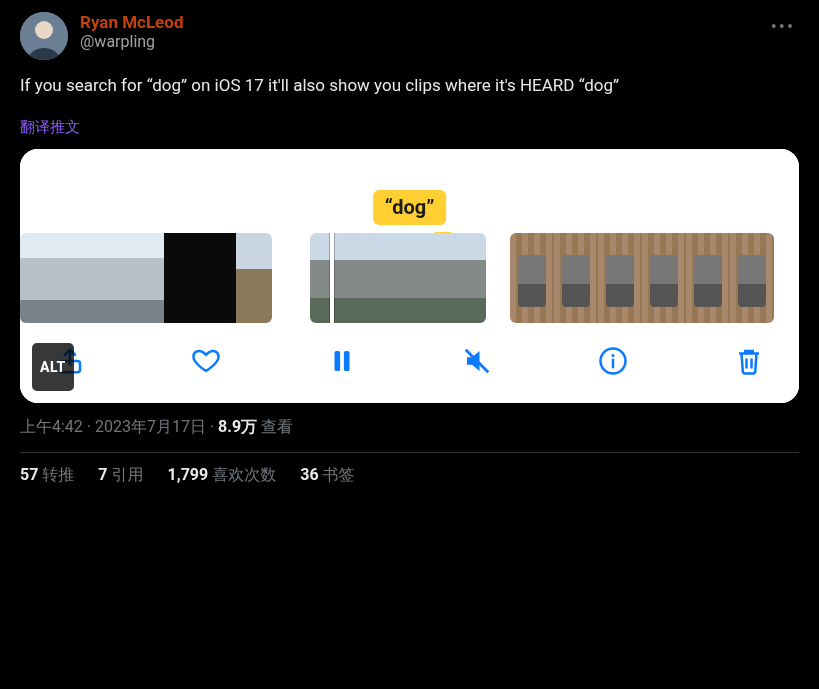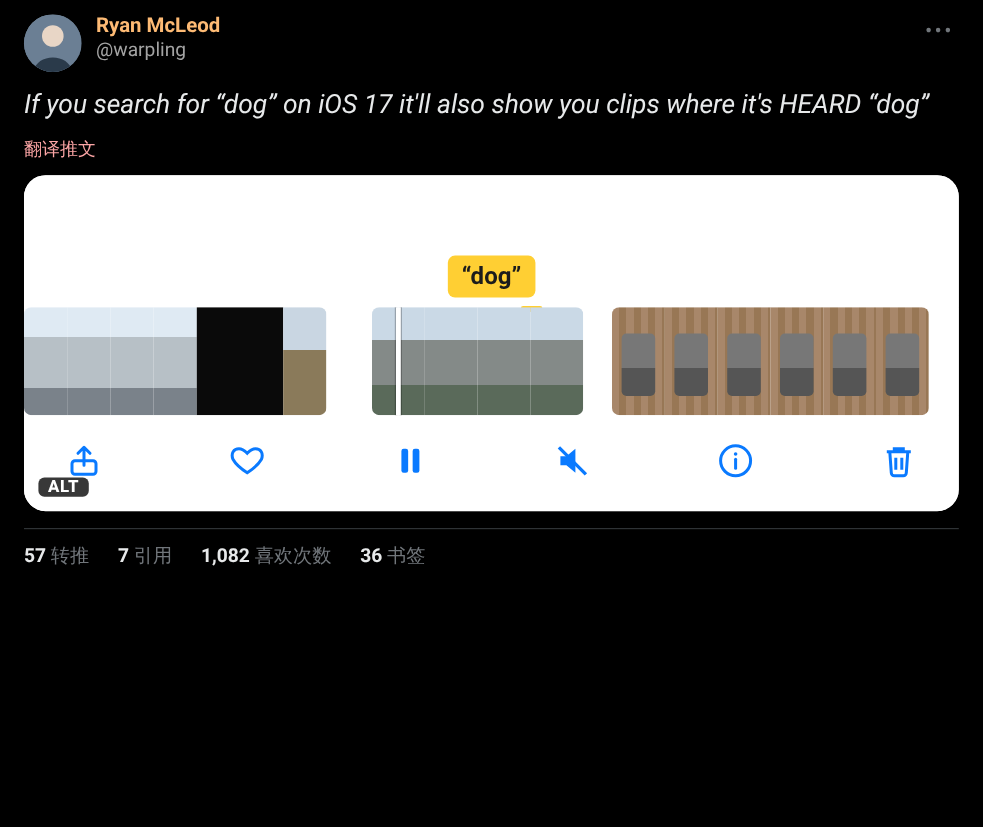--- a/index.html
+++ b/index.html
@@ -24,53 +24,52 @@
     width: 48px;
     height: 48px;
     border-radius: 50%;
     background: linear-gradient(135deg, #8aa0b5, #2a3a4a);
     flex: 0 0 48px;
     overflow: hidden;
     position: relative;
   }
   .avatar svg { width: 100%; height: 100%; }
   .names { flex: 1; line-height: 1.2; }
-  .display-name { font-weight: 700; font-size: 17px; color: #fdba74; }
+  .display-name { font-weight: 700; font-size: 17px; color: #c2410c; }
   .handle { font-size: 16px; color: #a3a3a3; }
   .more {
     color: #71767b;
     font-size: 18px;
     letter-spacing: 2px;
     padding: 4px;
     cursor: pointer;
   }
   .body-text {
-    font-size: 22px;
+    font-size: 17px;
     line-height: 1.3;
     color: #e7e9ea;
-    margin-bottom: 11px;
+    margin-bottom: 21px;
     word-wrap: break-word;
-    font-style: italic;
   }
   .translate-link {
-    color: #fca5a5;
+    color: #8b5cf6;
     font-size: 15px;
     margin-bottom: 12px;
     display: inline-block;
     cursor: pointer;
   }
   .media-card {
     background: #fff;
     border-radius: 18px;
     overflow: hidden;
     margin-bottom: 14px;
     position: relative;
   }
   .card-top {
-    height: 110px;
+    height: 84px;
     background: #fff;
     position: relative;
   }
   .dog-tag {
     position: absolute;
     left: 50%;
     transform: translateX(-50%);
     bottom: 8px;
     background: #ffcf33;
     color: #1c1c1c;
@@ -163,21 +162,21 @@
   .tb-btn.trash svg { stroke-width: 2; }
   .alt-badge {
     position: absolute;
     left: 12px;
     bottom: 12px;
     background: rgba(0,0,0,0.78);
     color: #fff;
     font-weight: 800;
     font-size: 14px;
     letter-spacing: 0.5px;
-    padding: 0 8px;
+    padding: 16px 8px;
     border-radius: 5px;
   }
   .meta-row {
     color: #71767b;
     font-size: 16px;
     margin-bottom: 14px;
   }
   .meta-row .views-num { color: #e7e9ea; font-weight: 700; }
   .divider {
     height: 1px;
@@ -288,31 +287,34 @@
           <path d="M4 6h16M9 6V4h6v2M6 6l1 14a2 2 0 0 0 2 2h6a2 2 0 0 0 2-2l1-14"></path>
           <line x1="10" y1="10" x2="10" y2="18"></line>
           <line x1="14" y1="10" x2="14" y2="18"></line>
         </svg>
       </div>
     </div>
 
     <div class="alt-badge">ALT</div>
   </div>
 
+  <div class="meta-row">
+    <span>上午4:42</span><span> · </span><span>2023年7月17日</span><span> · </span><span class="views-num">8.9万</span><span> 查看</span>
+  </div>
 
   <div class="divider"></div>
 
   <div class="stats-row">
     <span class="stat">
       <span class="num">57</span><span>转推</span>
     </span>
     <span class="stat">
       <span class="num">7</span><span>引用</span>
     </span>
     <span class="stat">
-      <span class="num">1,082</span><span>喜欢次数</span>
+      <span class="num">1,799</span><span>喜欢次数</span>
     </span>
     <span class="stat">
       <span class="num">36</span><span>书签</span>
     </span>
   </div>
 
 </div>
 
 </body></html>

